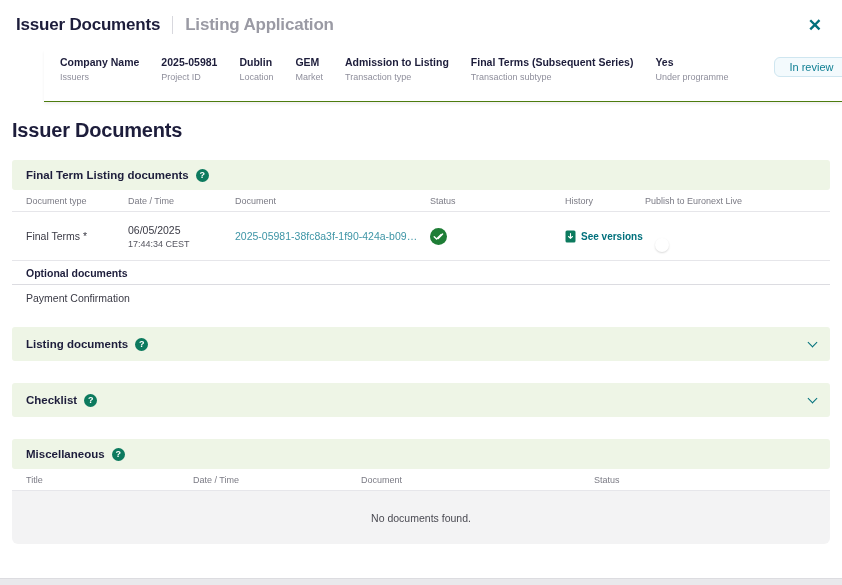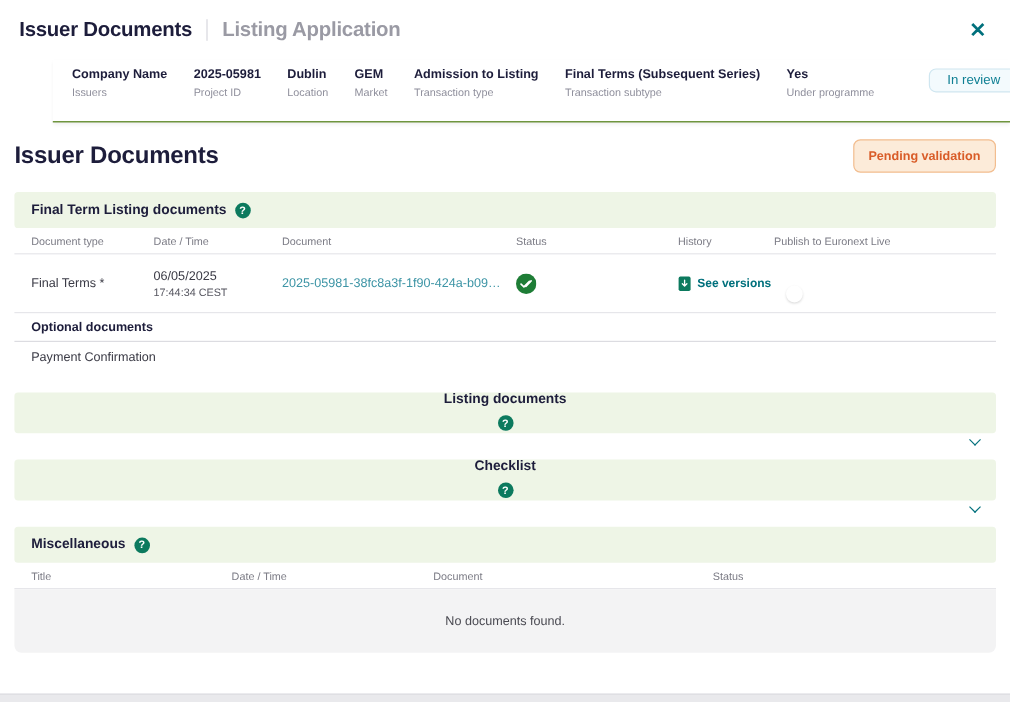--- a/index.html
+++ b/index.html
@@ -52,21 +52,21 @@
   .page-title { font-size:20px; font-weight:bold; color:#1d1d3b; letter-spacing:-0.2px; }
   .badge-pending {
     font-size:10.5px; font-weight:bold; color:#d95c28; background:#fcebd9;
     border:1px solid #f2bd8f; border-radius:6px; padding:7px 12px; white-space:nowrap;
   }
 
   .section-bar {
     margin-top:14px; height:30px; background:#eef5e6; border-radius:3px;
     display:flex; align-items:center; padding:0 14px; gap:7px;
   }
-  .section-bar.tall { height:34px; margin-top:16px;flex-direction:column; }
+  .section-bar.tall { height:34px; margin-top:16px; }
   .section-bar.gap22 { margin-top:22px; }
   .section-title { font-size:11.5px; font-weight:bold; color:#1d1d3b; }
   .help-icon {
     width:13px; height:13px; border-radius:50%; background:#0c7a5e; color:#fff;
     font-size:9px; font-weight:bold; display:inline-flex; align-items:center; justify-content:center;
     cursor:pointer; flex:0 0 auto;
   }
   .bar-chev { margin-left:auto; cursor:pointer; display:flex; align-items:center; }
 
   
@@ -165,21 +165,20 @@
     <button class="show-btn">
       <span>Show</span>
       <span class="chev"></span>
     </button>
   </div>
 
   <div class="content">
 
     <div class="page-head">
       <h1 class="page-title">Issuer Documents</h1>
-      <span class="badge-pending">Pending validation</span>
     </div>
 
     <div class="section-bar">
       <span class="section-title">Final Term Listing documents</span>
       <span class="help-icon">?</span>
     </div>
 
     <div class="ft-grid th-row">
       <span class="th">Document type</span>
       <span class="th">Date / Time</span>

